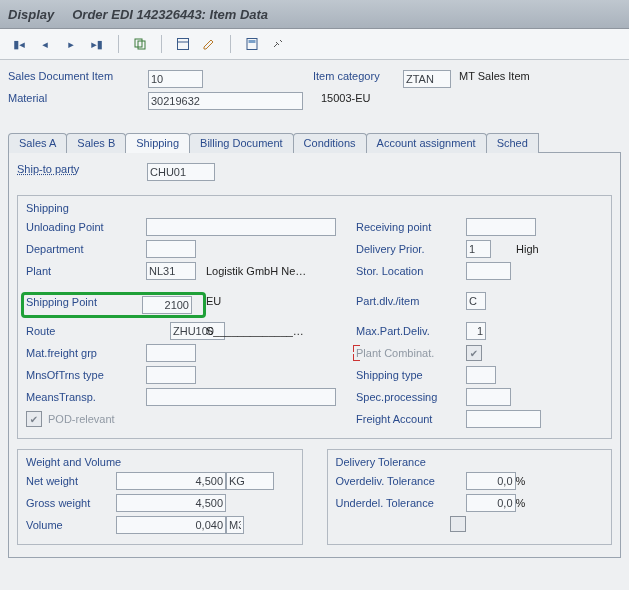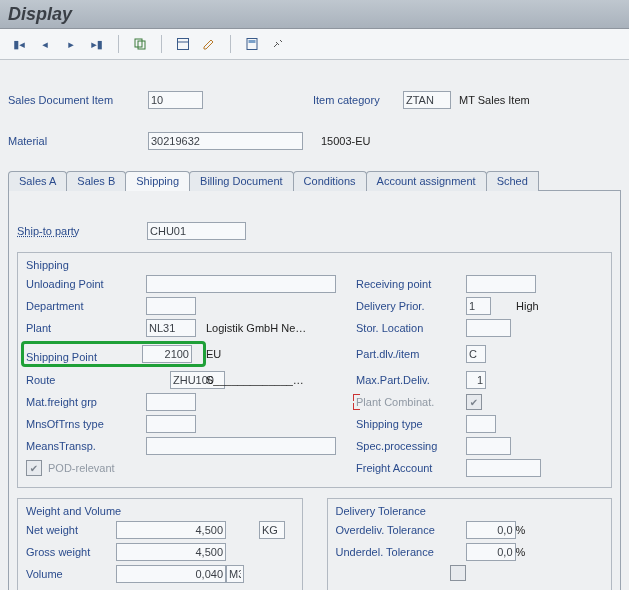--- a/index.html
+++ b/index.html
@@ -12,21 +12,21 @@
     width: 629px;
     height: 590px;
     overflow: hidden;
   }
   .titlebar {
     background: linear-gradient(#bfc7cf, #a9b2bc);
     height: 28px;
     display: flex;
     align-items: center;
     padding: 0 8px;
-    font-size: 18px;
+    font-size: 13px;
     font-style: italic;
     font-weight: bold;
     color: #3a3f46;
     border-bottom: 1px solid #8e959e;
   }
   .titlebar .t-display { margin-right: 18px; }
   .toolbar {
     background: #f4f6f8;
     height: 26px;
     display: flex;
@@ -39,21 +39,21 @@
     width: 20px; height: 18px;
     display: flex; align-items: center; justify-content: center;
     border: 1px solid transparent;
     border-radius: 2px;
     color: #3a5b8a;
     font-size: 11px;
     cursor: pointer;
   }
   .tb-sep { width:1px; height:18px; background:#b9c0c8; margin:0 6px; }
   .content { padding: 10px 8px 0 8px; background:#eef0f2; }
-  .row { display:flex; align-items:center; height:22px;margin-top:19px; }
+  .row { display:flex; align-items:flex-start; height:22px; }
   .lbl { color:#2a4b8d; }
   .input {
     background:#fff;
     border:1px solid #9aa4b0;
     height:18px;
     padding:0 2px;
     font-size:11px;
     color:#222;
     box-sizing:border-box;
   }
@@ -137,20 +137,21 @@
   }
   .red-bracket::before{ left:-3px; top:-2px; border-right:none; border-bottom:none;}
   .red-bracket::after{ left:-3px; bottom:-2px; border-right:none; border-top:none;}
   .right-num { text-align:right; }
 </style>
 </head>
 <body>
 
 <div class="titlebar">
   <span class="t-display">Display</span>
+  <span>Order EDI 142326443: Item Data</span>
 </div>
 
 <div class="toolbar">
   <div class="tb-btn">▮◂</div>
   <div class="tb-btn">◂</div>
   <div class="tb-btn">▸</div>
   <div class="tb-btn">▸▮</div>
   <div class="tb-sep"></div>
   <div class="tb-btn">
     <svg width="14" height="14" viewBox="0 0 14 14">
@@ -206,21 +207,21 @@
     <div class="tab active">Shipping</div>
     <div class="tab">Billing Document</div>
     <div class="tab">Conditions</div>
     <div class="tab">Account assignment</div>
     <div class="tab" style="border-radius:4px 0 0 0;">Sched</div>
   </div>
 
   <div class="tabpanel">
     <div class="row">
       <span class="lbl" style="width:130px; text-decoration:underline dotted;">Ship-to party</span>
-      <input class="input ro" style="width: 99px;" readonly="" value="CHU01">
+      <input class="input ro" style="width: 68px;" readonly="" value="CHU01">
     </div>
 
     <div class="groupbox">
       <div class="title">Shipping</div>
       <div class="grid">
         <span class="lbl">Unloading Point</span>
         <input class="input ro" style="grid-column: 2 / span 2; width: 190px;" readonly="" value="">
         <span class="lbl">Receiving point</span>
         <input class="input ro" style="grid-column: 5 / span 2; width: 70px;" readonly="" value="">
 
@@ -231,21 +232,21 @@
         <input class="input ro" style="width: 25px;" readonly="" value="1">
         <span>High</span>
 
         <span class="lbl">Plant</span>
         <input class="input ro" style="width: 50px;" readonly="" value="NL31">
         <span>Logistik GmbH Ne…</span>
         <span class="lbl">Stor. Location</span>
         <input class="input ro" style="width: 45px;" readonly="" value="">
         <span></span>
 
-        <span class="highlight" style="grid-column:1 / span 2; display:flex; align-items:flex-end;">
+        <span class="highlight" style="grid-column:1 / span 2; display:flex; align-items:flex-start;margin-top:8px;">
           <span class="lbl" style="width:116px; display:inline-block;">Shipping Point</span>
           <input class="input ro right-num" style="width: 50px;" readonly="" value="2100">
         </span>
         <span>EU</span>
         <span class="lbl">Part.dlv./item</span>
         <input class="input ro" style="width: 20px;" readonly="" value="C">
         <span></span>
 
         <span class="lbl">Route</span>
         <input class="input ro" style="width: 55px; margin-left: 24px;" readonly="" value="ZHU100">
@@ -284,21 +285,21 @@
         <input class="input ro" style="grid-column: 5 / span 2; width: 75px;" readonly="" value="">
       </div>
     </div>
 
     <div class="two-col">
       <div class="groupbox">
         <div class="title">Weight and Volume</div>
         <div class="wv-grid">
           <span class="lbl">Net weight</span>
           <input class="input ro right-num" readonly="" value="4,500" style="">
-          <input class="input ro" style="width: 26px; margin-left: 33px;" readonly="" value="KG">
+          <input class="input ro" style="width: 48px;" readonly="" value="KG">
 
           <span class="lbl">Gross weight</span>
           <input class="input ro right-num" readonly="" value="4,500" style="">
           <span></span>
 
           <span class="lbl">Volume</span>
           <input class="input ro right-num" readonly="" value="0,040" style="">
           <input class="input ro" style="width: 18px;" readonly="" value="M3">
         </div>
       </div>

